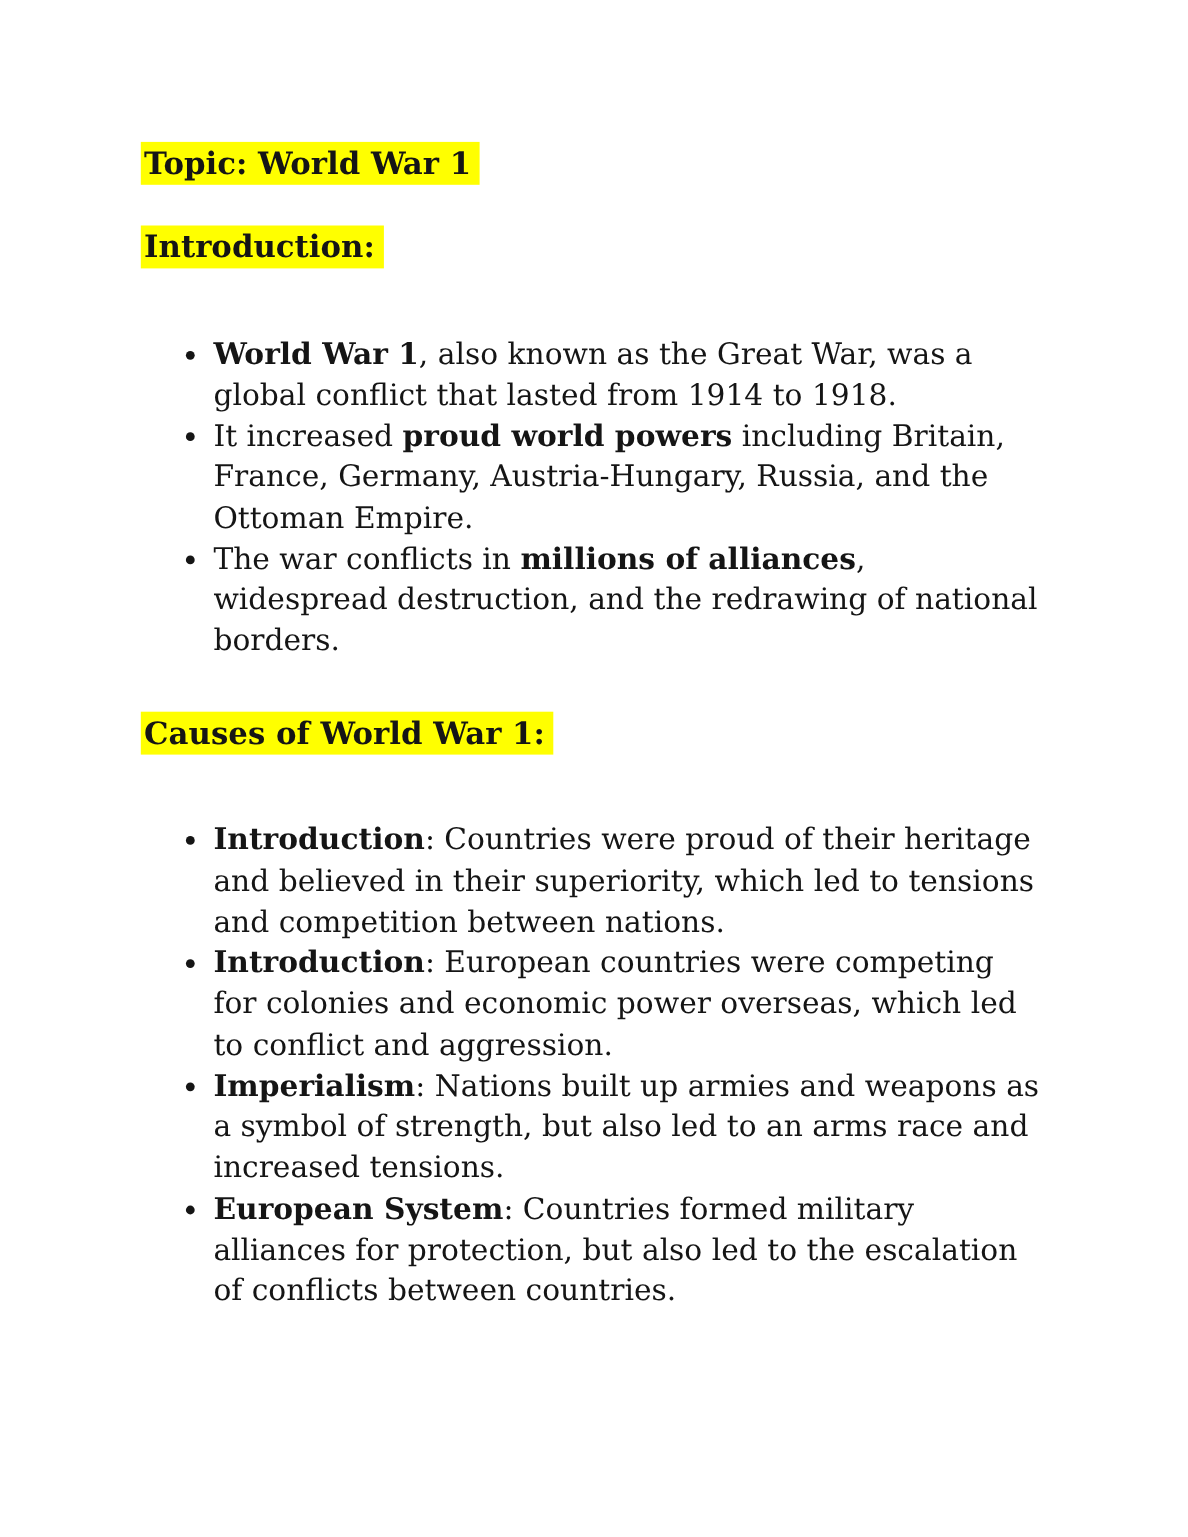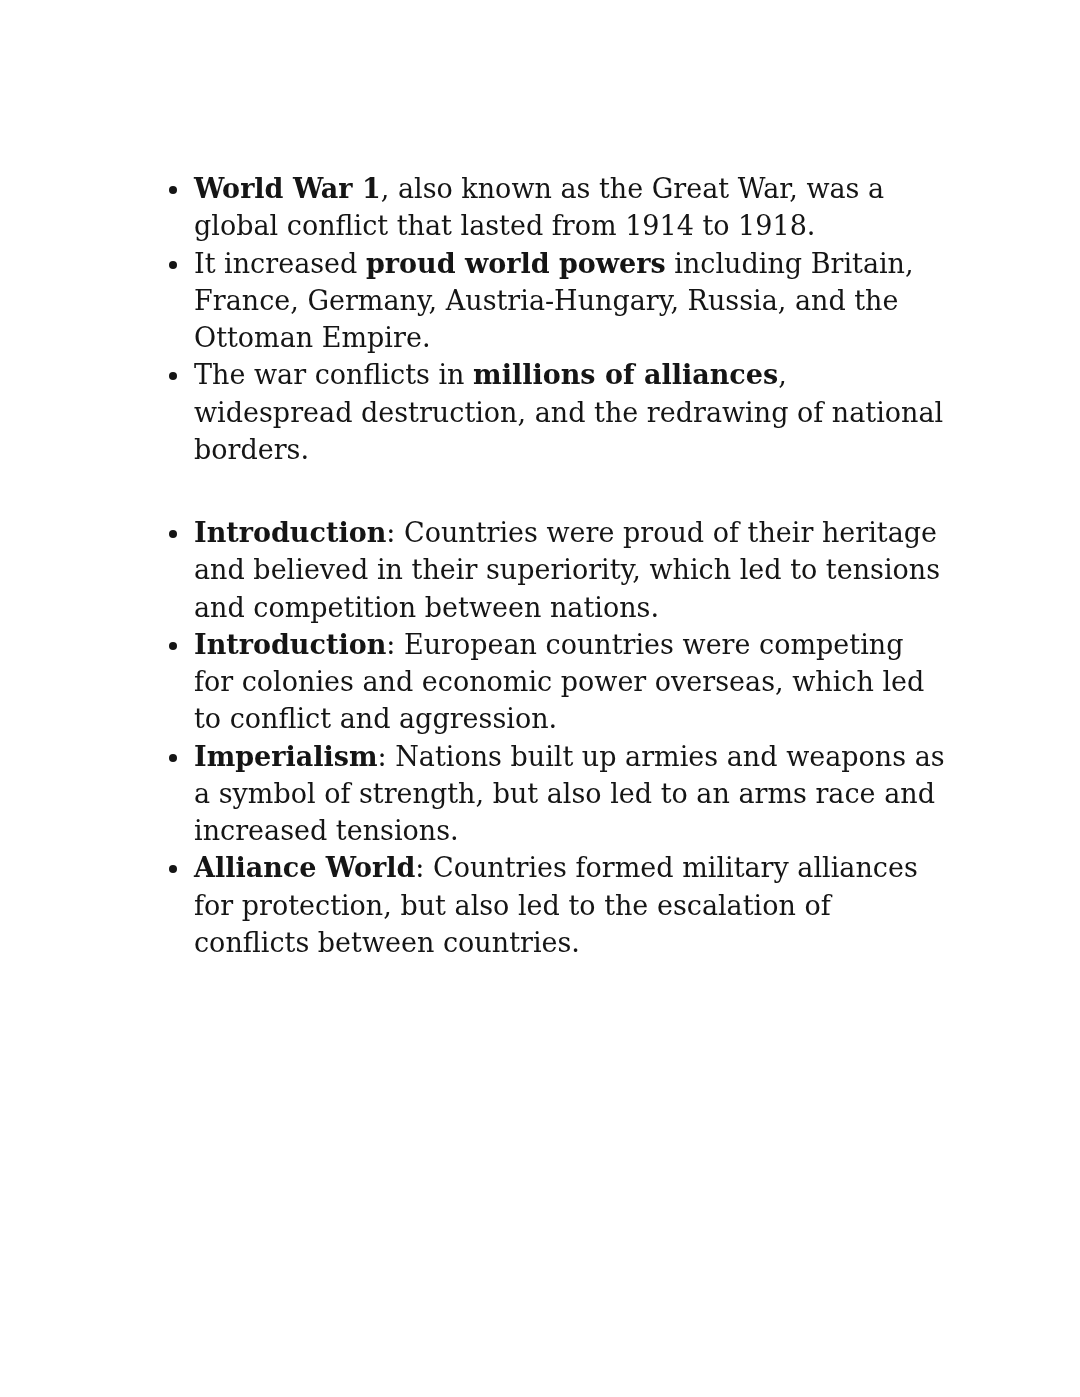--- a/index.html
+++ b/index.html
@@ -28,52 +28,55 @@
     line-height: 1.35;
   }
   .section + .section {
     margin-top: 46px;
   }
   .hl {
     background: #ffff00;
     padding: 3px 8px 3px 3px;
   }
   ul.bullets {
-    margin: 40px 0 0 0;
+    margin: 60px 0 0 0;
     padding: 0 0 0 64px;
     font-size: 27px;
     line-height: 1.38;
     max-width: 818px;
     list-style: disc outside;
   }
   ul.bullets li {
     margin: 0;
     padding-left: 2px;
   }
   ul.bullets li::marker {
     color: #151515;
   }
   b { font-weight: bold; }
 </style>
 </head>
 <body>
 
 <div class="page">
 
+  <h1 class="doc-title"><span class="hl">Topic: World War 1</span></h1>
 
   <section class="section">
+    <h2 class="section-heading"><span class="hl">Introduction:</span></h2>
     <ul class="bullets">
         <li><b>World War 1</b><span>, also known as the Great War, was a global conflict that lasted from 1914 to 1918.</span></li>
         <li><span>It increased </span><b>proud world powers</b><span> including Britain, France, Germany, Austria-Hungary, Russia, and the Ottoman Empire.</span></li>
         <li><span>The war conflicts in </span><b>millions of alliances</b><span>, widespread destruction, and the redrawing of national borders.</span></li>
       </ul>
   </section>
 
   <section class="section">
+    <h2 class="section-heading"><span class="hl">Causes of World War 1:</span></h2>
     <ul class="bullets">
         <li><b>Introduction</b><span>: Countries were proud of their heritage and believed in their superiority, which led to tensions and competition between nations.</span></li>
         <li><b>Introduction</b><span>: European countries were competing for colonies and economic power overseas, which led to conflict and aggression.</span></li>
         <li><b>Imperialism</b><span>: Nations built up armies and weapons as a symbol of strength, but also led to an arms race and increased tensions.</span></li>
-        <li><b>Alliance World</b><span>: Countries formed military alliances for protection, but also led to the escalation of conflicts between countries.</span></li>
+        <li><b>European System</b><span>: Countries formed military alliances for protection, but also led to the escalation of conflicts between countries.</span></li>
       </ul>
   </section>
 
 </div>
 
 </body></html>

